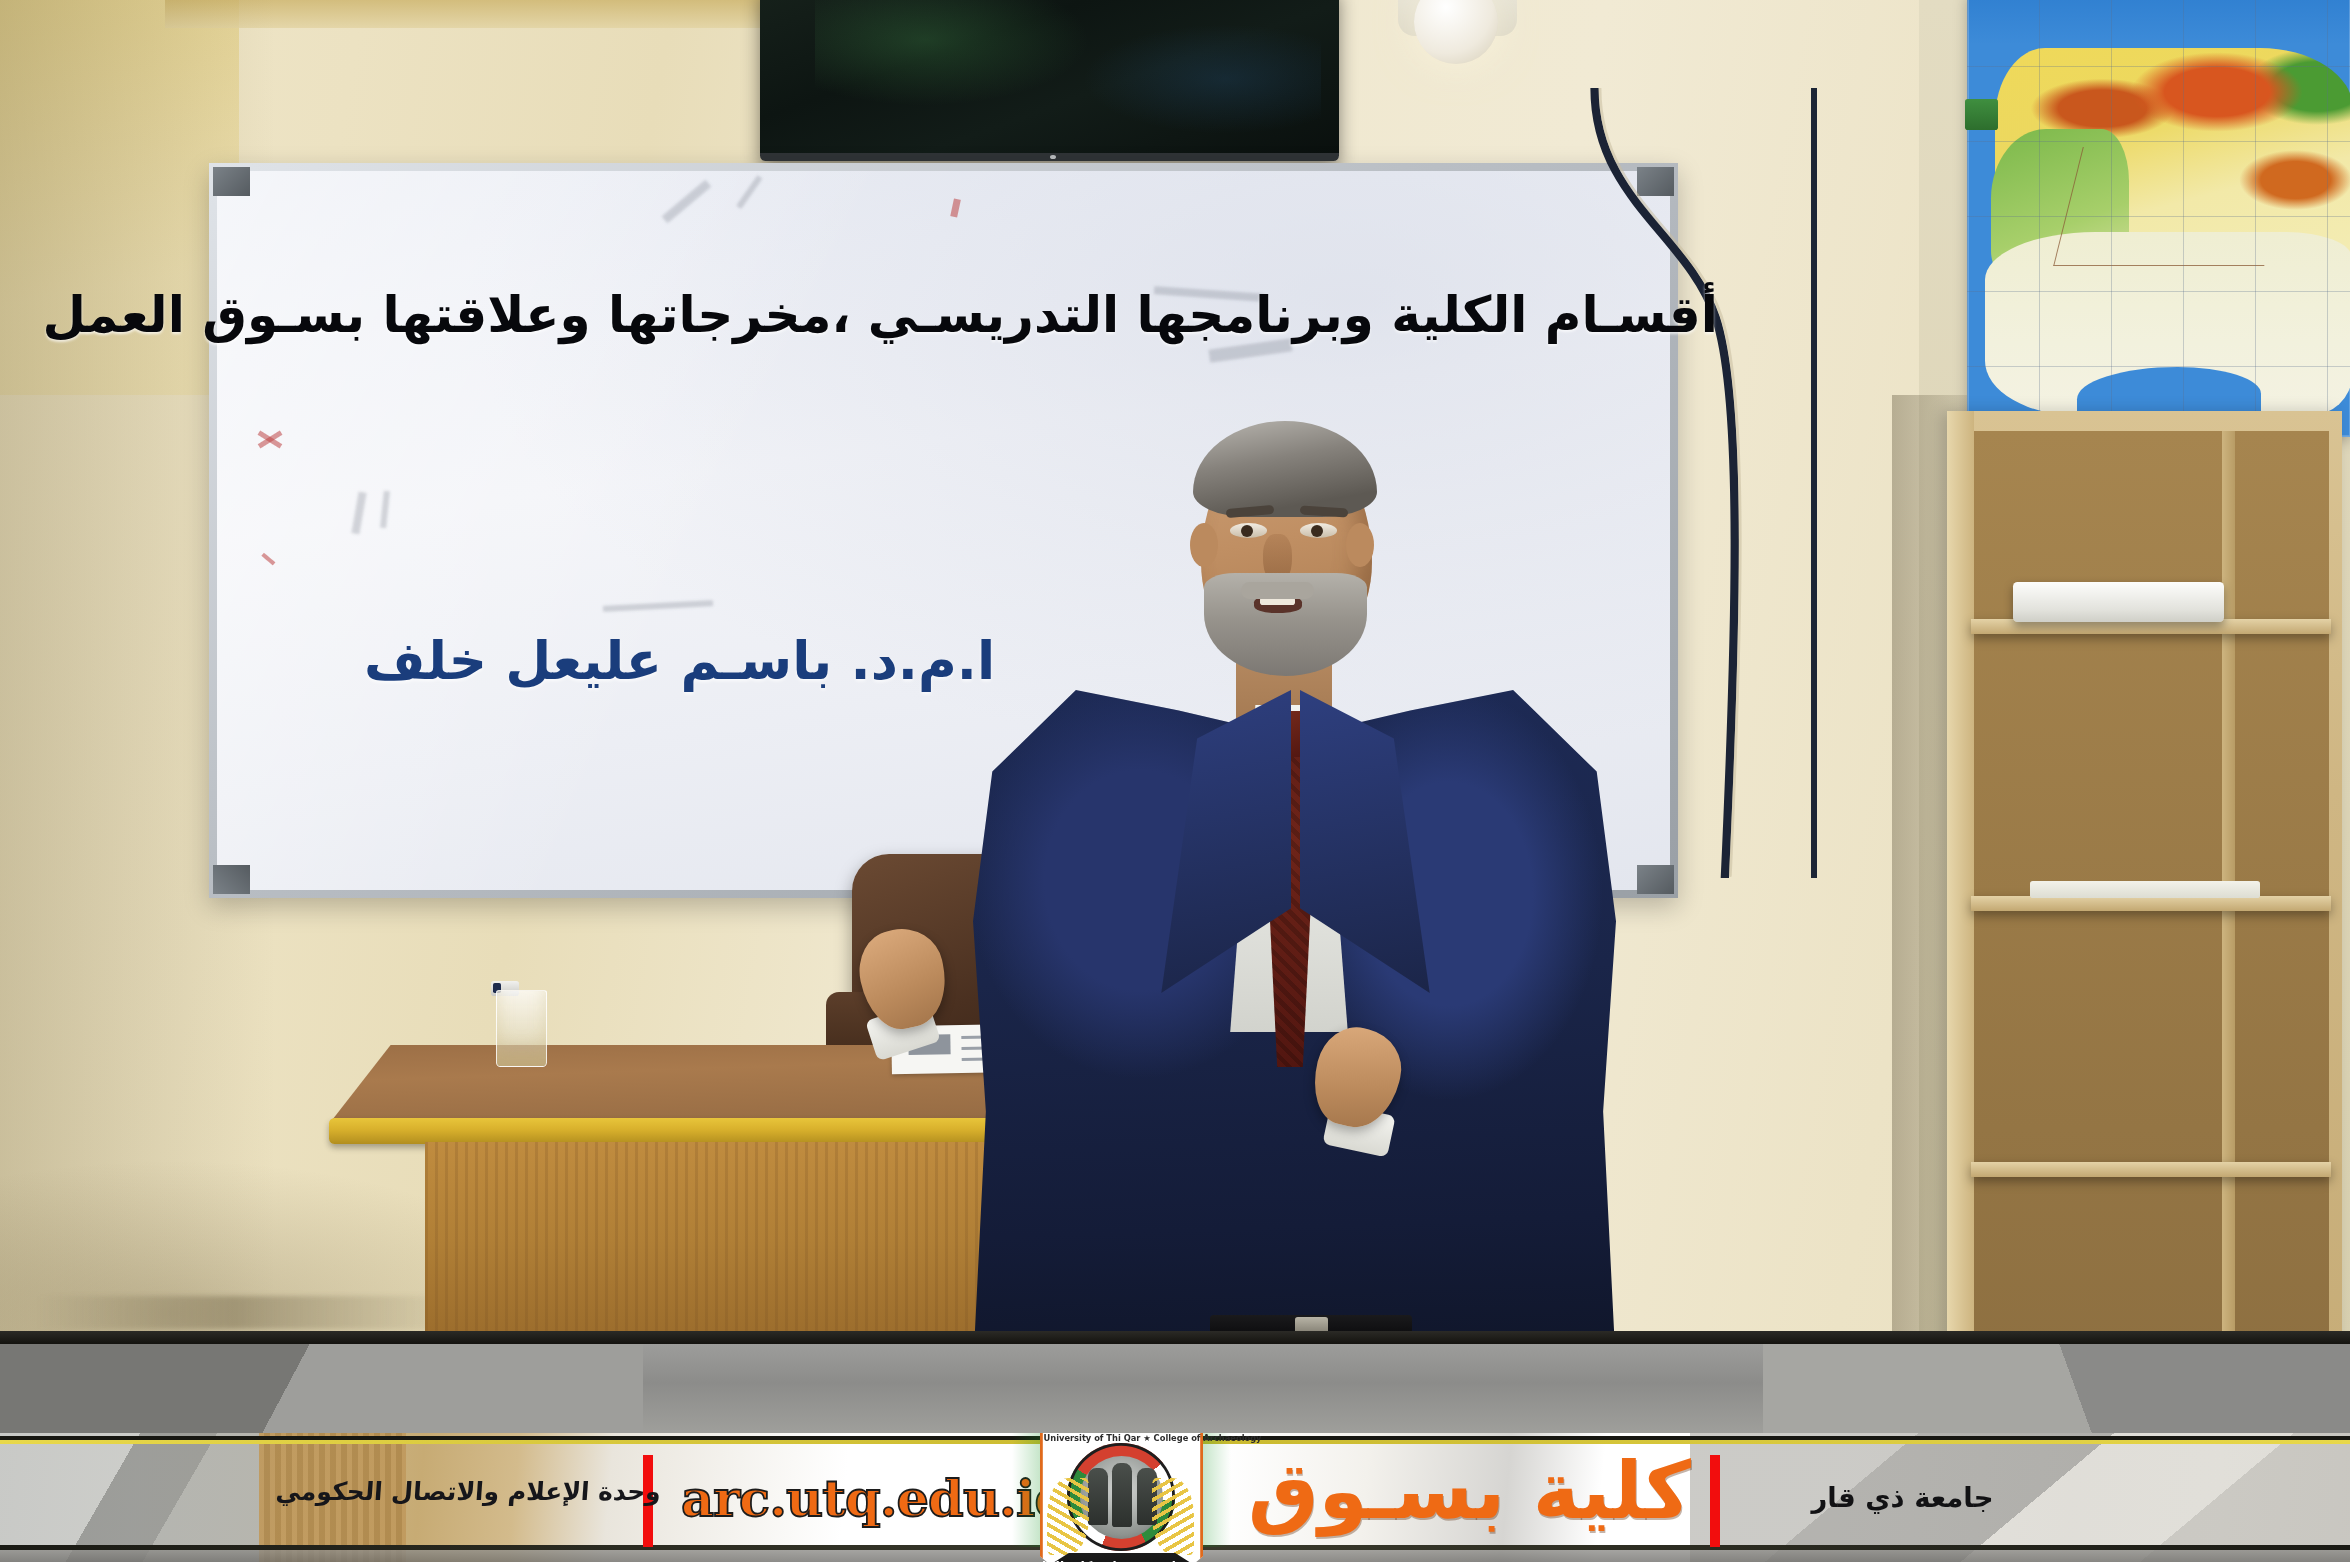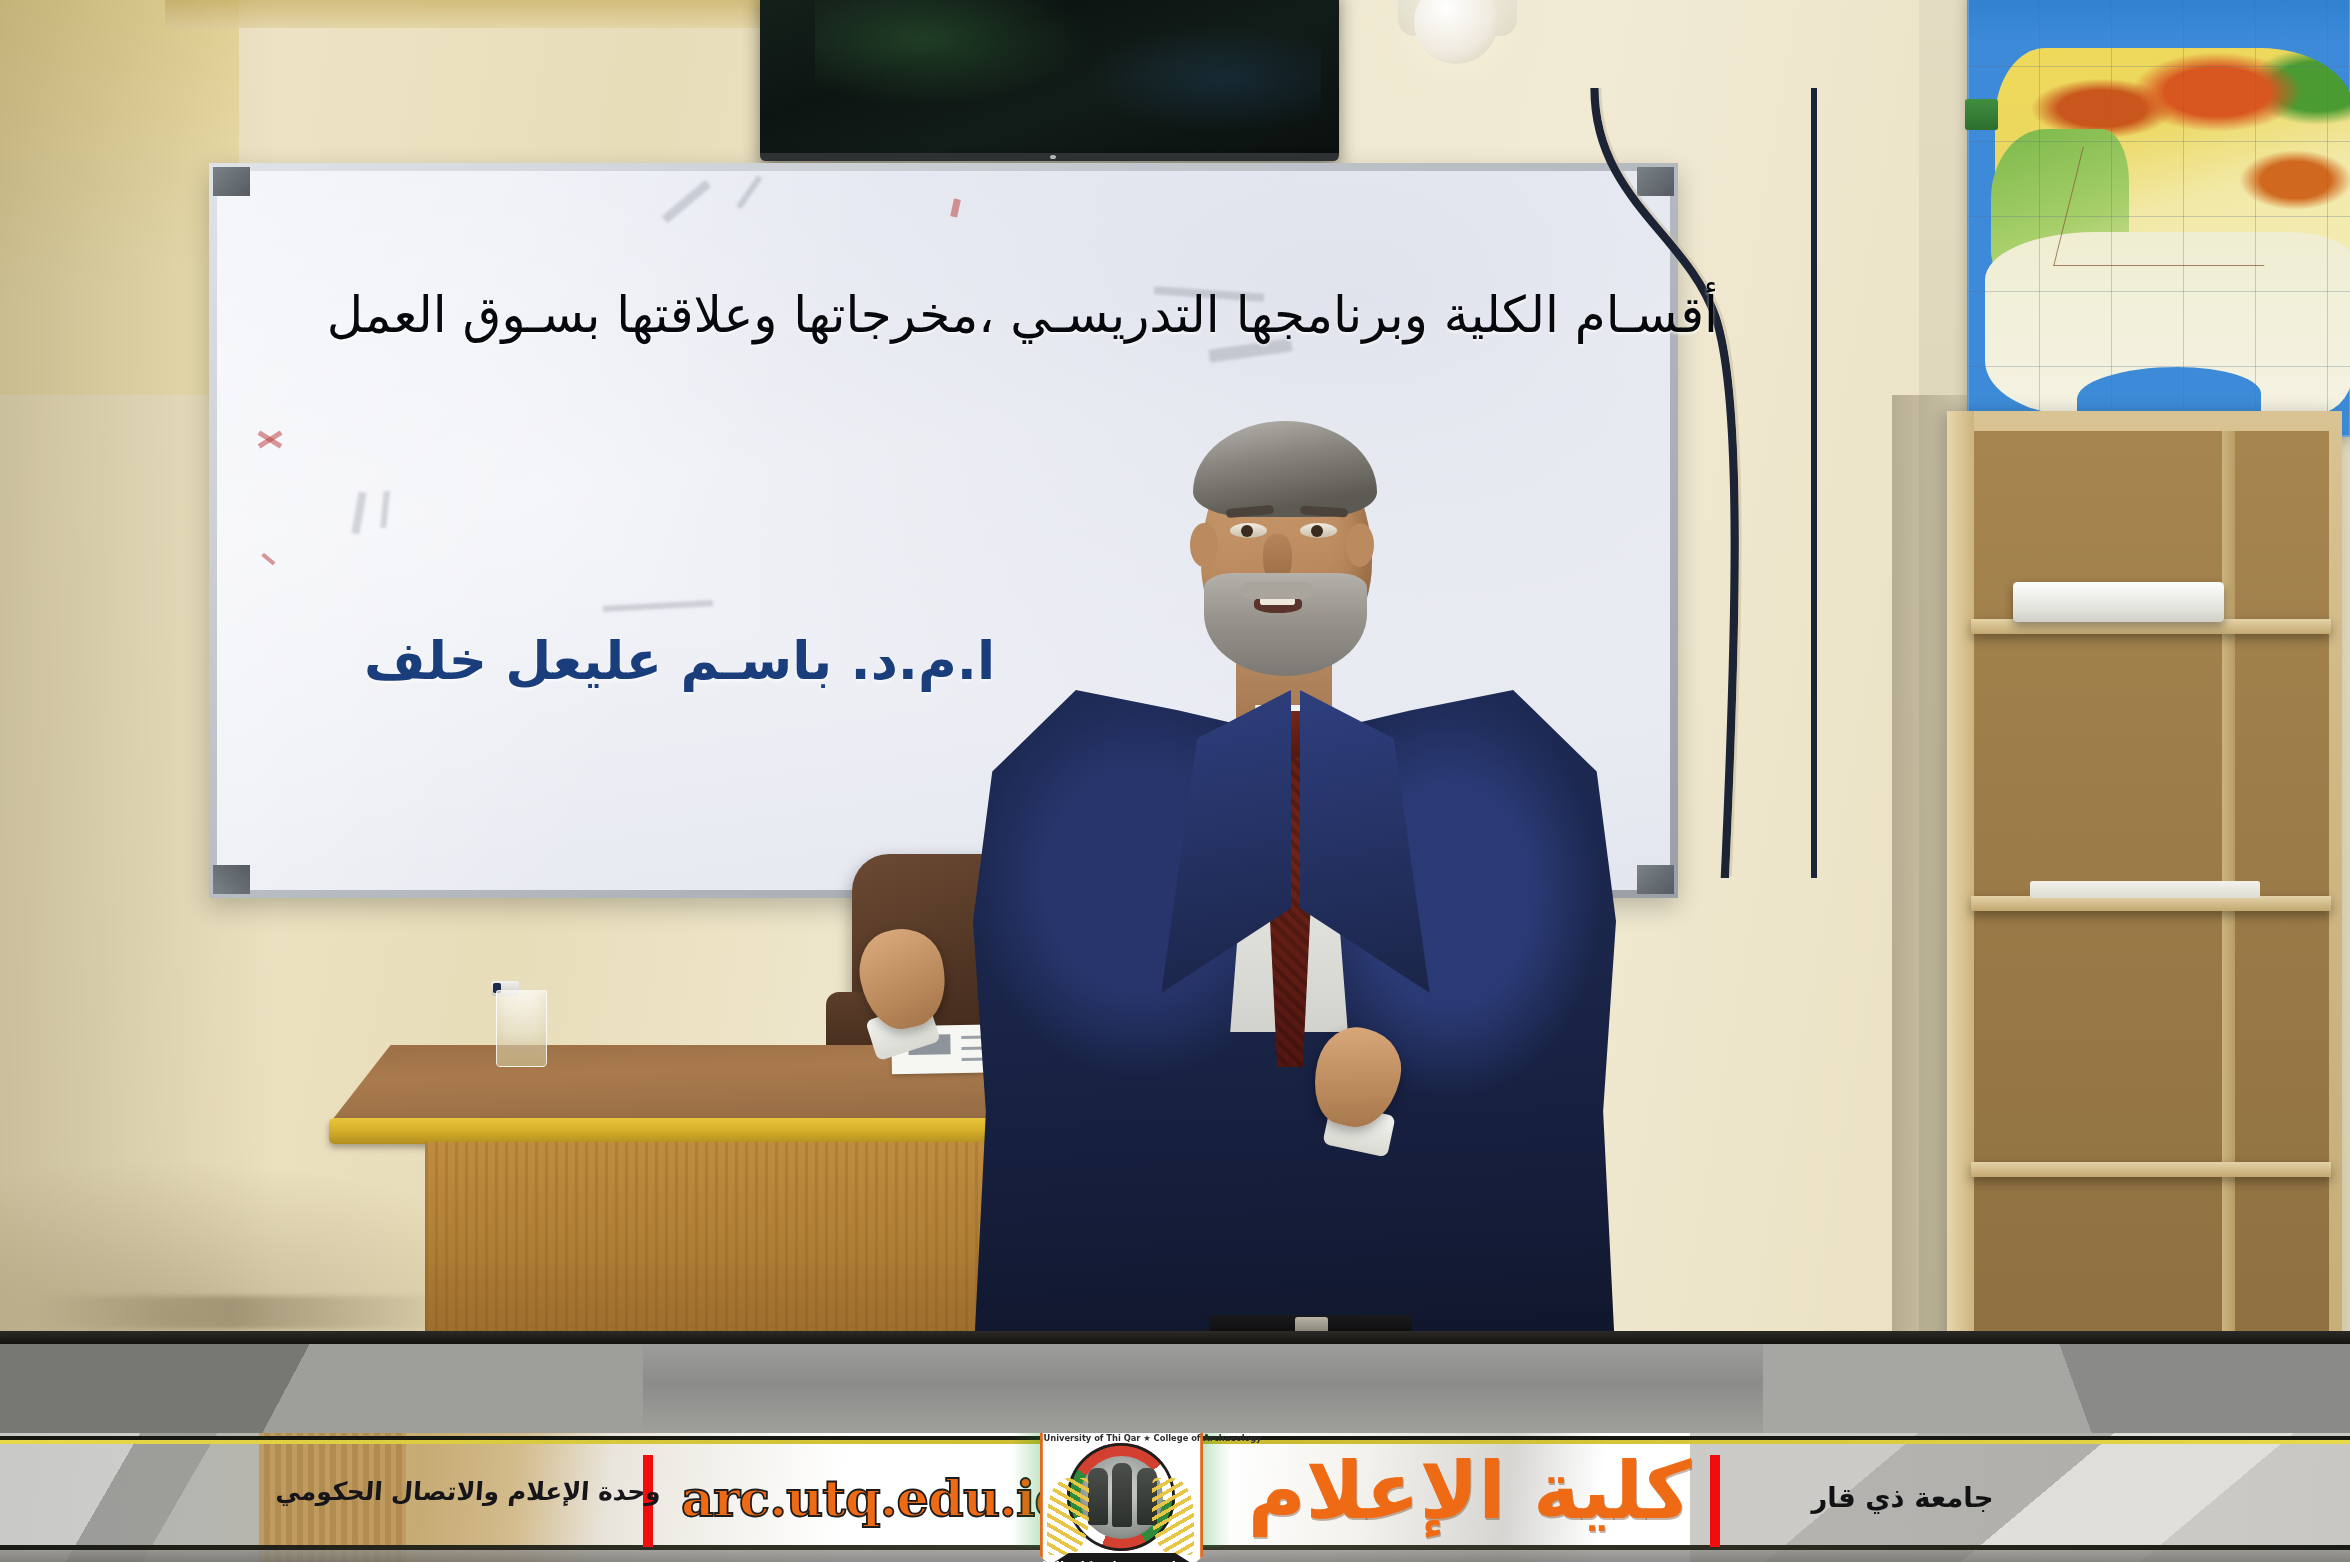--- a/index.html
+++ b/index.html
@@ -230,24 +230,24 @@
     border-right:6.4px solid #1c2535;
     border-bottom:0;
     border-radius:0 0 0 0;
     clip-path:inset(0 0 0 0);
   }
   .cable svg{ position:absolute; left:0; top:0; overflow:visible; }
 
   
   .ov-title{
     position:absolute; left:230px; top:287px; width:1488px;
-    text-align:right;
+    text-align:center;
     direction:rtl;
     font-family:"DejaVu Sans","Liberation Sans",sans-serif;
-    font-weight:normal;
+    font-weight:bold;
     font-size:50px;
     line-height:1.15;
     color:#07080c;
     letter-spacing:0.5px;
     text-shadow:0 1.8px 2.8px rgba(255,255,255,.7);
     white-space:nowrap;
   }
   .ov-name{
     position:absolute; left:358px; top:630px; width:643px;
     text-align:center;
@@ -759,21 +759,21 @@
     <div class="bn-line-top2"></div>
     <div class="bn-line-top"></div>
     <div class="bn-line-bot"></div>
     <div class="bn-line-bot2"></div>
 
     <div class="bn-redbar rb-1"></div>
     <div class="bn-redbar rb-2"></div>
 
     <div class="bn-text-left">وحدة الإعلام والاتصال الحكومي</div>
     <div class="bn-url">arc.utq.edu.iq</div>
-    <div class="bn-college">كلية الإعلام</div>
+    <div class="bn-college">كلية بسـوق</div>
     <div class="bn-univ">جامعة ذي قار</div>
 
     <div class="emblem">
       <div class="em-glowbox"></div>
       <div class="em-shield"></div>
       <div class="em-ring"></div>
       <div class="em-ring-inner"></div>
       <div class="em-fig em-f1"></div>
       <div class="em-fig em-f2"></div>
       <div class="em-fig em-f3"></div>

